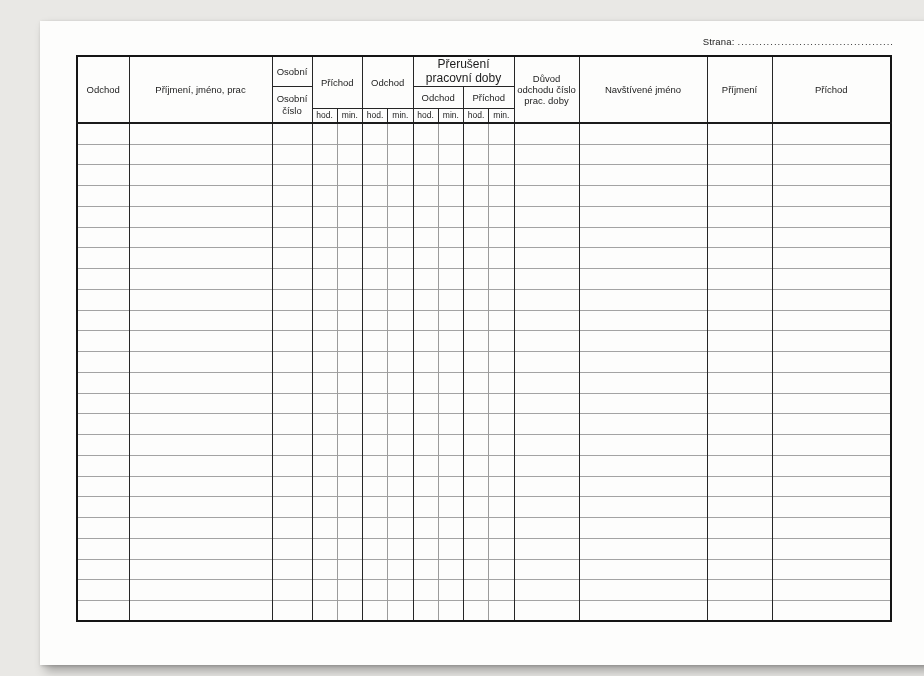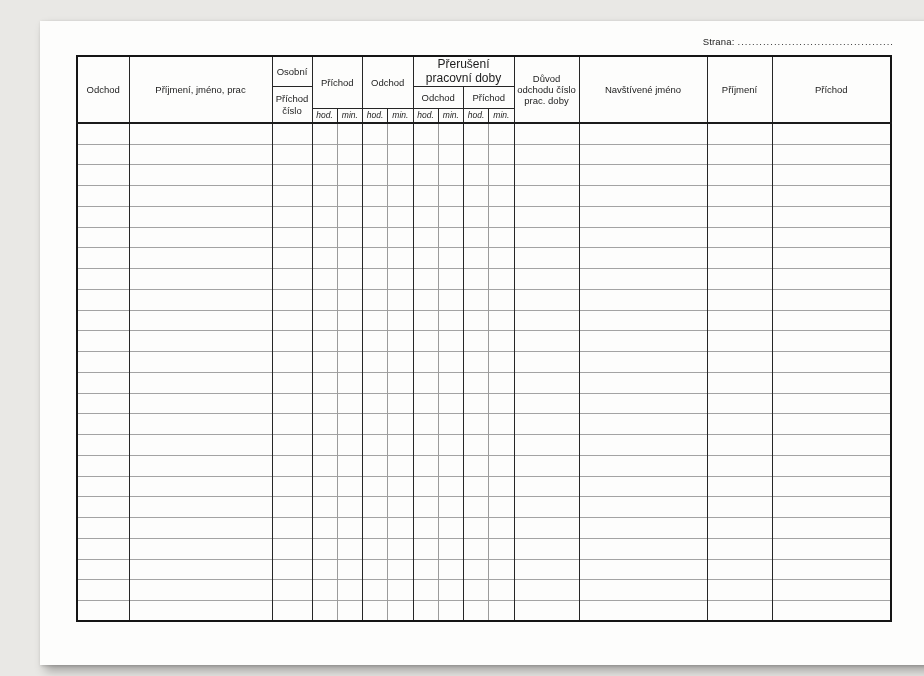--- a/index.html
+++ b/index.html
@@ -49,21 +49,21 @@
   thead th{
     border:1px solid var(--dark);
     font-weight:normal;
     font-size:9.5px;
     line-height:1.2;
     vertical-align:middle;
     text-align:center;
     padding:0 1px;
     background:var(--paper);
   }
-  thead th.th-small{font-size:8.5px;font-style:italic;}
+  thead th.th-small{font-size:8.5px;}
   thead th.th-preruseni{font-size:12px;}
   tr.hr1{height:18px;}
   tr.hr2{height:22px;}
   tr.hr3{height:15px;}
   tbody tr{height:20.75px;}
   tbody td{
     border-top:1px solid var(--light);
     padding:0;
   }
   tbody tr:first-child td{border-top:2px solid #1b1b1b;}
@@ -106,21 +106,21 @@
         <th class="dk">Osobní</th>
         <th colspan="2" rowspan="2" class="dk">Příchod</th>
         <th colspan="2" rowspan="2" class="dk">Odchod</th>
         <th colspan="4" class="dk th-preruseni">Přerušení pracovní doby</th>
         <th rowspan="3" class="dk">Důvod odchodu číslo prac. doby</th>
         <th rowspan="3" class="dk">Navštívené jméno</th>
         <th rowspan="3" class="dk">Příjmení</th>
         <th rowspan="3" class="dk">Příchod</th>
       </tr>
       <tr class="hr2">
-        <th rowspan="2" class="dk">Příchod číslo</th>
+        <th rowspan="2" class="dk">Osobní číslo</th>
         <th colspan="2" class="dk">Odchod</th>
         <th colspan="2" class="dk">Příchod</th>
       </tr>
       <tr class="hr3">
         <th class="dk th-small">hod.</th>
         <th class="dk th-small">min.</th>
         <th class="dk th-small">hod.</th>
         <th class="dk th-small">min.</th>
         <th class="dk th-small">hod.</th>
         <th class="dk th-small">min.</th>

